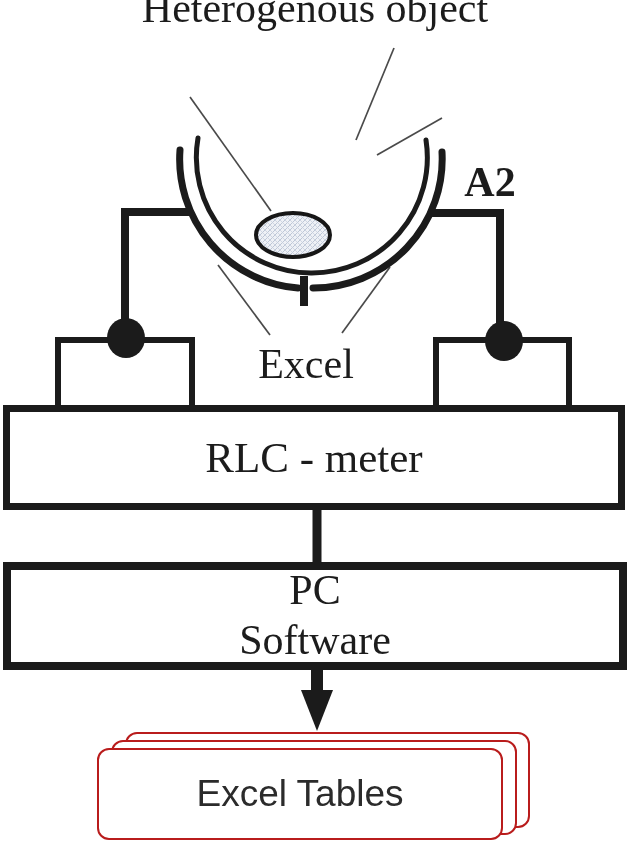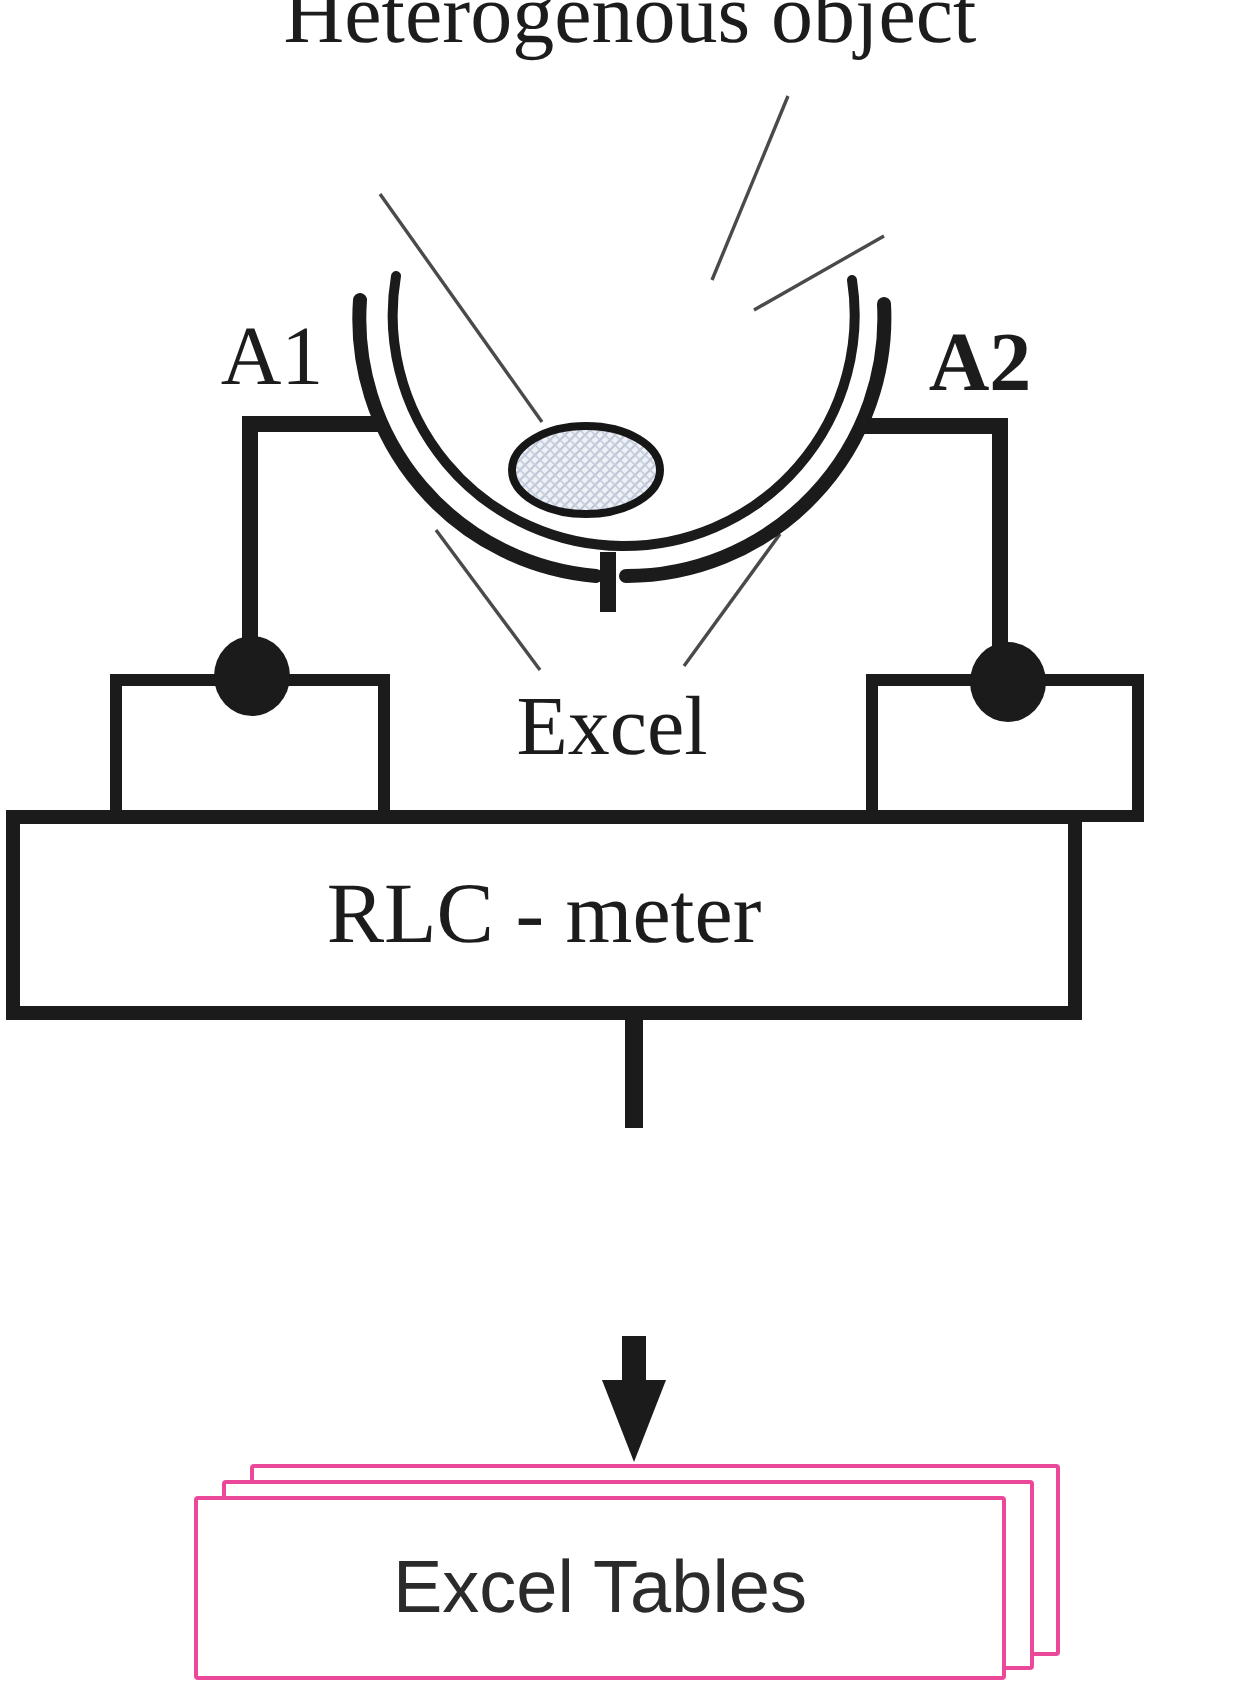--- a/index.html
+++ b/index.html
@@ -8,42 +8,46 @@
     font-family:"Liberation Serif","DejaVu Serif",serif;color:#1c1c1c;
   }
   .stage *{box-sizing:border-box;}
   svg.overlay{position:absolute;left:0;top:0;z-index:3;pointer-events:none;}
   .lbl{
     position:absolute;z-index:4;white-space:nowrap;line-height:1;
     font-size:42px;color:#1c1c1c;transform:translate(-50%,-50%);
   }
   .box{position:absolute;z-index:2;background:#ffffff;border:7px solid #1b1b1b;
        display:flex;align-items:center;justify-content:center;text-align:center;}
-  .rlc-box{left:3px;top:405px;width:538px;height:105px;font-size:43px;}
+  .rlc-box{left:3px;top:405px;width:622px;height:105px;font-size:43px;}
   .pc-box{left:3px;top:562px;width:624px;height:108px;border-width:8px;
           flex-direction:column;font-size:42px;line-height:1.19;}
   .tapbox{position:absolute;z-index:1;background:#ffffff;border:6px solid #1b1b1b;}
   .tap-left{left:55px;top:337px;width:140px;height:74px;}
   .tap-right{left:433px;top:337px;width:139px;height:74px;}
-  .page{position:absolute;background:#ffffff;border:2px solid #ec4899;border-radius:2px;}
+  .page{position:absolute;background:#ffffff;border:2px solid #b91c1c;border-radius:12px;}
   .page-back{left:125px;top:732px;width:405px;height:96px;z-index:1;}
   .page-mid{left:111px;top:740px;width:406px;height:95px;z-index:2;}
   .page-front{left:97px;top:748px;width:406px;height:92px;z-index:3;
       display:flex;align-items:center;justify-content:center;
       font-family:"Liberation Sans","DejaVu Sans",sans-serif;font-size:37px;color:#2b2b2b;}
 </style>
 </head>
 <body>
 
 <div class="stage">
 
   <div class="box rlc-box">
     <span>RLC - meter</span>
   </div>
 
+  <div class="box pc-box">
+    <span>PC</span>
+    <span>Software</span>
+  </div>
 
   <div class="tapbox tap-left"></div>
   <div class="tapbox tap-right"></div>
 
   <div class="page page-back"></div>
   <div class="page page-mid"></div>
   <div class="page page-front">
     <span>Excel Tables</span>
   </div>
 
@@ -85,17 +89,16 @@
       <ellipse cx="126" cy="338" rx="19" ry="20"></ellipse>
       <ellipse cx="504" cy="341" rx="19" ry="20"></ellipse>
     </g>
 
     <polygon points="301,690 333,690 317,731" fill="#1b1b1b"></polygon>
 
     <ellipse cx="293" cy="235" rx="37" ry="22" fill="url(#hatch)" stroke="#161616" stroke-width="4"></ellipse>
   </svg>
 
   <div class="lbl" style="left:302px;top:8px;margin-left:13px;">Heterogenous object</div>
-  <div class="lbl" style="left:136px;top:179px;">A1</div>
   <div class="lbl" style="left:490px;top:182px;font-weight:bold;">A2</div>
   <div class="lbl" style="left:306px;top:364px;">Excel</div>
 
 </div>
 
 </body></html>

